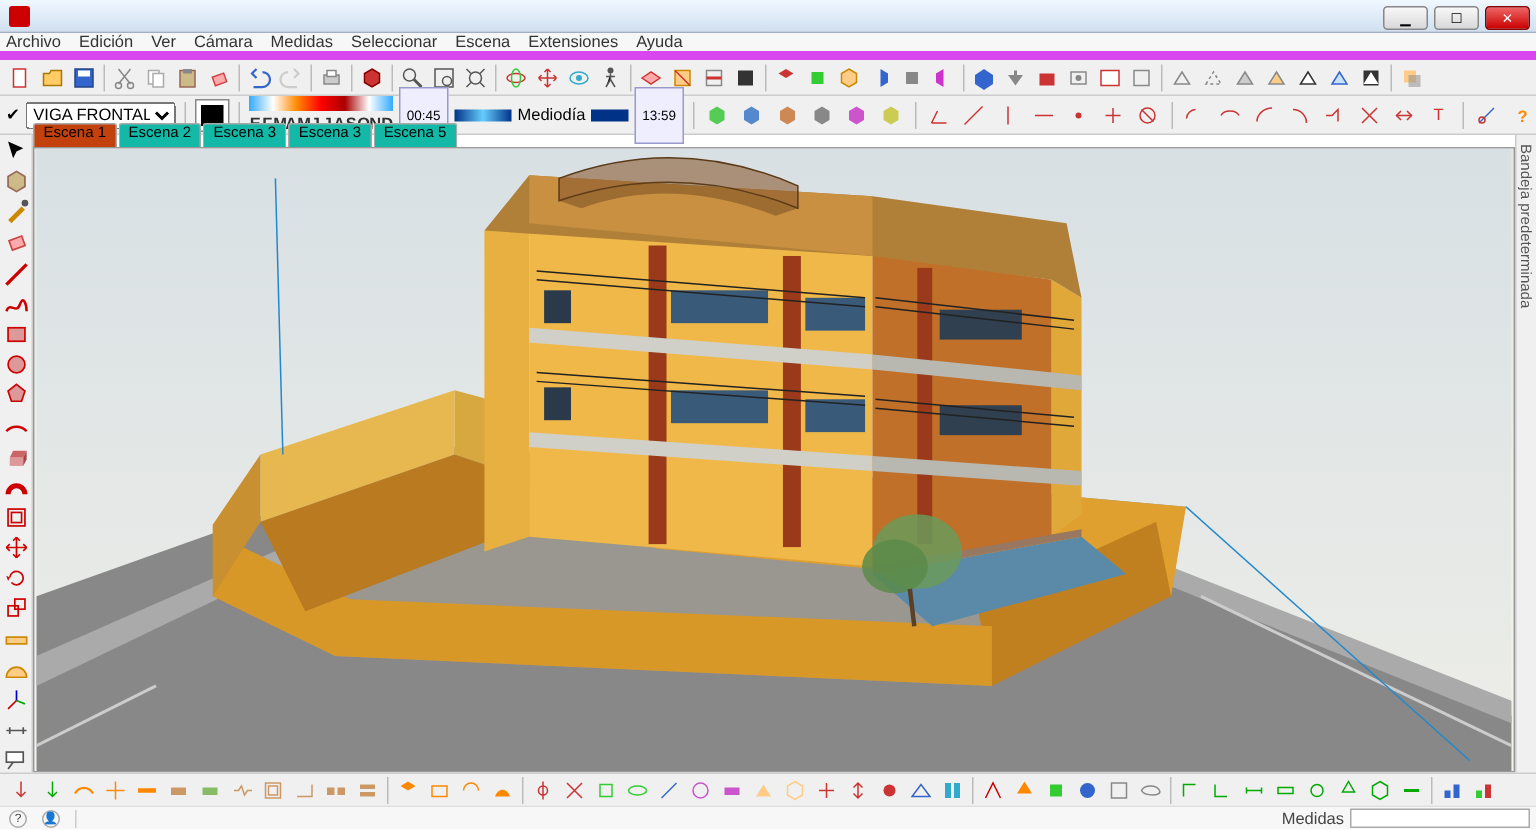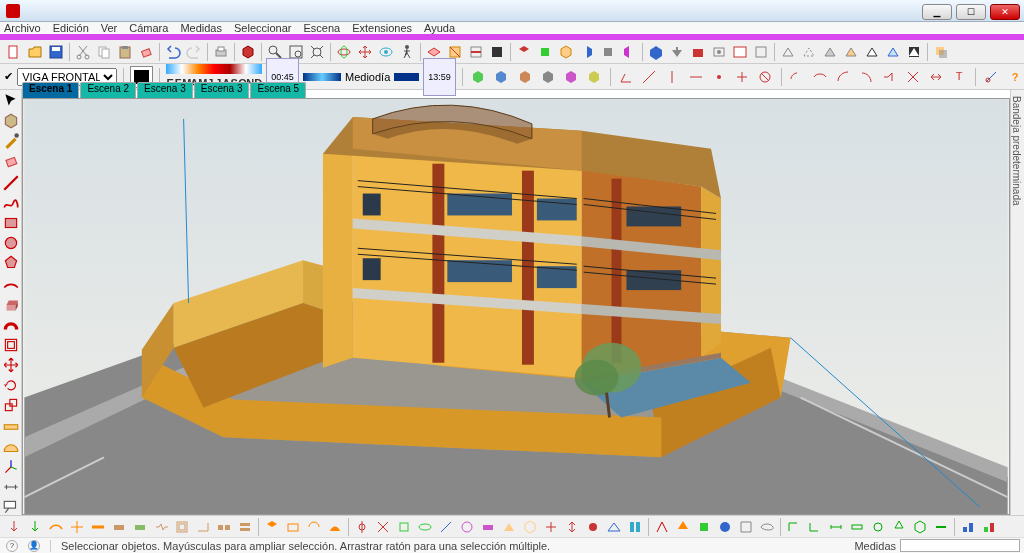--- a/index.html
+++ b/index.html
@@ -21,21 +21,21 @@
 .layerselect .swatch { width:24px; height:22px; border:1px solid #888; background:#fff; position:relative; }
 .layerselect .swatch::after { content:""; position:absolute; inset:3px; background:#000; }
 .monthletters { display:flex; font-size:9px; font-weight:bold; color:#333; }
 .monthletters span { width:8px; text-align:center; padding-top:2px; }
 .gradient { width:96px; height:10px; background:linear-gradient(to right,#3af,#fff,#f80,#f00,#a00,#fff,#3af); margin-bottom:1px; }
 .timeblock { font-size:9px; background:#eef; border:1px solid #99c; padding:13px 4px; }
 .left-toolbox { position:absolute; left:0; top:90px; width:22px; background:#f0f0f0; border-right:1px solid #ccc; height:425px; display:flex; flex-direction:column; align-items:center; padding-top:2px; gap:2px; }
 .lt { width:18px; height:18px; }
 .scene-tabs { position:absolute; left:22px; top:82px; height:16px; display:flex; gap:1px; }
 .stab { background:#14b8a6; border:1px solid #aaa; border-bottom:none; padding:0 6px; font-size:10px; border-radius:2px 2px 0 0; }
-.stab.active { background:#0369a1; font-weight:bold; }
+.stab.active { background:#c2410c; font-weight:normal; }
 .viewport { position:absolute; left:22px; top:98px; right:14px; bottom:38px; background:linear-gradient(#e8e8e0,#f5f5f0); border:1px solid #999; overflow:hidden; }
 .viewport svg { width:100%; height:100%; }
 .right-tray { position:absolute; right:0; top:90px; width:14px; height:425px; background:#f0f0f0; border-left:1px solid #ccc; }
 .right-tray .vtext { writing-mode:vertical-lr; font-size:10px; padding-top:6px; color:#555; }
 .bottom-toolbar { position:absolute; left:0; right:0; bottom:16px; height:22px; background:#f0f0f0; border-top:1px solid #ccc; display:flex; align-items:center; padding:0 4px; gap:1px; }
 .statusbar { position:absolute; left:0; right:0; bottom:0; height:16px; background:#f7f7f7; border-top:1px solid #ddd; display:flex; align-items:center; padding-left:6px; gap:10px; font-size:10px; color:#444; }
 .statusbar .measure { margin-left:auto; margin-right:4px; display:flex; align-items:flex-end; gap:4px; }
 .statusbar .mbox { width:120px; height:13px; background:#fff; border:1px solid #aaa; }
 .sicon { width:12px; height:12px; border:1px solid #aaa; border-radius:50%; display:inline-flex; align-items:center; justify-content:center; font-size:8px; }
 </style>
@@ -871,18 +871,17 @@
         <rect x="3" y="8" width="4" height="5" fill="#3c3"></rect>
         <rect x="9" y="4" width="4" height="9" fill="#c33"></rect>
       </svg>
     </div>
 </div>
 
 <div class="statusbar">
   <span class="sicon">?</span>
   <span class="sicon">👤</span>
   <div style="width:1px;height:12px;background:#ccc"></div>
-  <span>Seleccionar objetos. Mayúsculas para ampliar selección. Arrastrar ratón para una selección múltiple.</span>
   <div class="measure">
     <span>Medidas</span>
     <div class="mbox"></div>
   </div>
 </div>
 
 </body></html>

